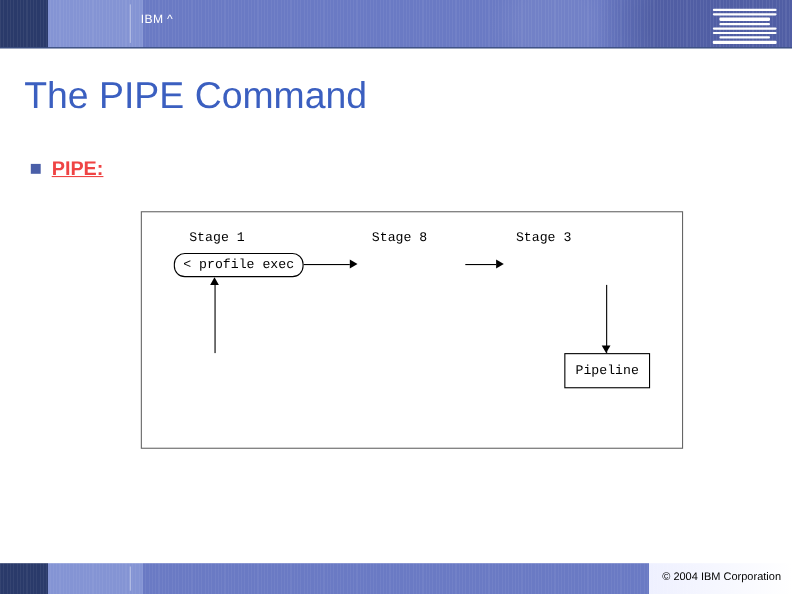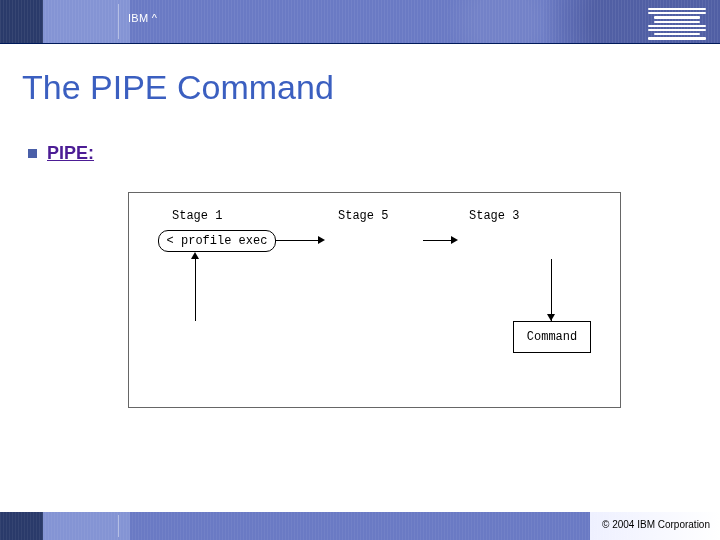--- a/index.html
+++ b/index.html
@@ -66,21 +66,21 @@
 
   
   .bullet-line {
     margin: 36px 0 0 28px;
     display: flex; align-items: center; gap: 10px;
   }
   .bullet-square {
     width: 9px; height: 9px; background: #4a5fa8;
   }
   .bullet-text {
-    font-size: 18px; font-weight: 700; color: #4c1d95;
+    font-size: 18px; font-weight: 700; color: #ef4444;
     text-decoration: underline;
   }
 
   
   .diagram {
     position: absolute;
     left: 128px; top: 192px;
     width: 493px; height: 216px;
     border: 1px solid #666;
     font-family: "Courier New", monospace;
@@ -194,26 +194,26 @@
 
 <h1 class="title">The PIPE Command</h1>
 
 <div class="bullet-line">
   <span class="bullet-square"></span>
   <span class="bullet-text">PIPE:</span>
 </div>
 
 <div class="diagram">
   <span class="d label stage1-lbl">Stage 1</span>
-  <span class="d label stage2-lbl">Stage 5</span>
+  <span class="d label stage2-lbl">Stage 8</span>
   <span class="d label stage3-lbl">Stage 3</span>
 
   <div class="d box box-stage1">&lt; profile exec</div>
 
-  <div class="d box box-term">Command</div>
+  <div class="d box box-term">Pipeline</div>
 
 
   <div class="d hline arr1-line"></div>
   <div class="d ah-right arr1-head"></div>
 
   <div class="d hline arr2-line"></div>
   <div class="d ah-right arr2-head"></div>
 
   <div class="d vline arr3-line"></div>
   <div class="d ah-up arr3-head"></div>

